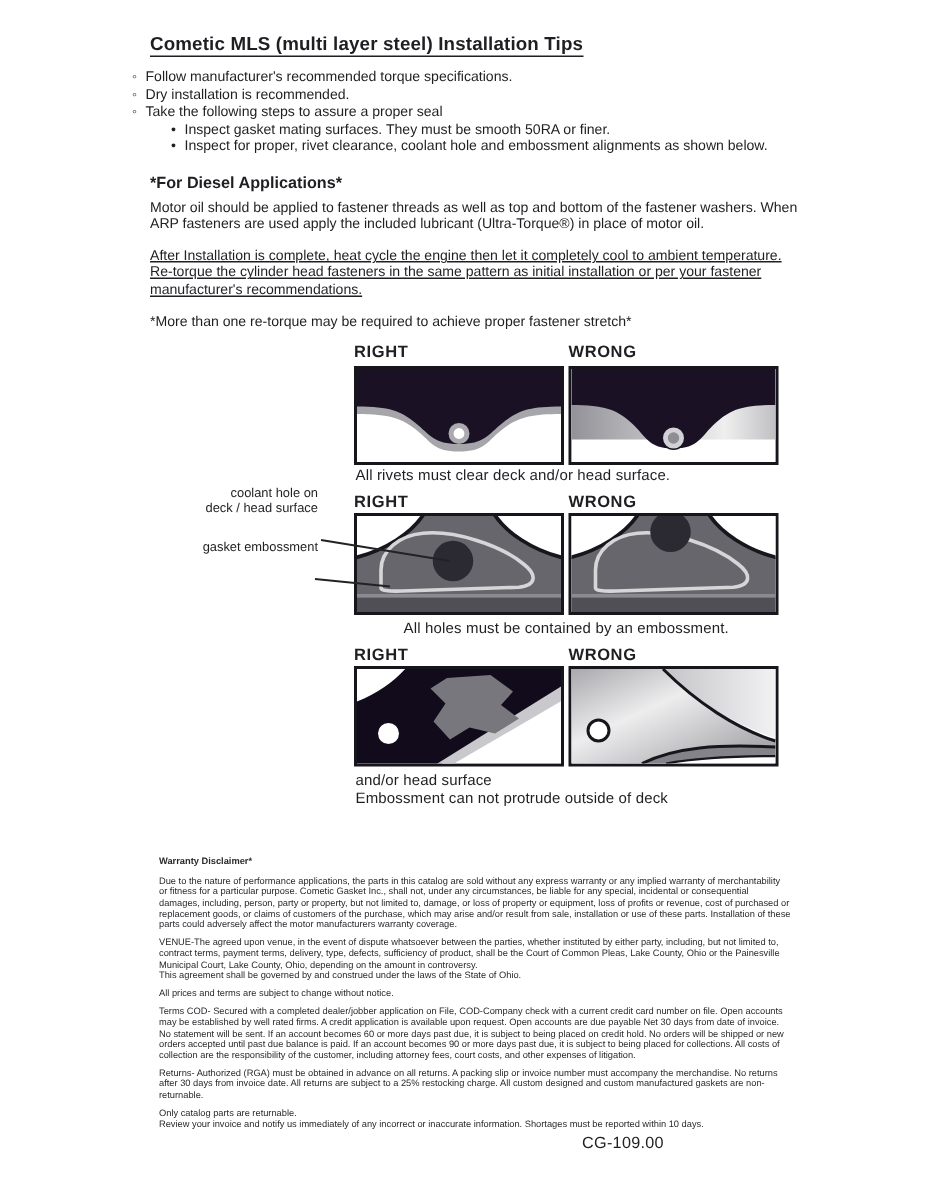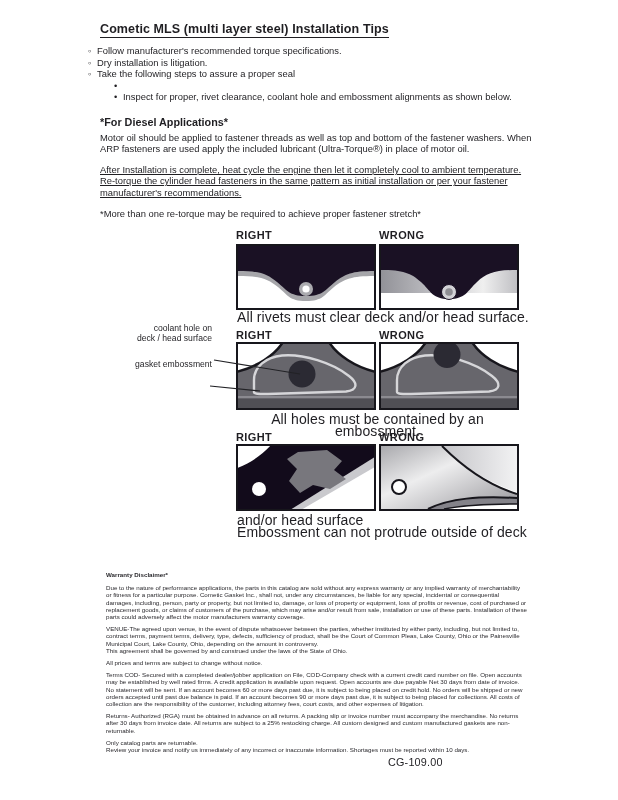--- a/index.html
+++ b/index.html
@@ -39,21 +39,21 @@
   .dlabel { width: 140px; font-size: 11px; font-weight: bold; letter-spacing: .4px; }
   .panel {
     width: 140px; height: 66px;
     border: 2px solid #17161c;
     background: #fff;
   }
   .panel svg { display: block; width: 136px; height: 100%; }
   .p-d2 { height: 68px; }
   .p-d3 { height: 67px; }
 
-  .caption { font-size: 14px; line-height: 11.5px; letter-spacing: .1px; }
+  .caption { font-size: 10px; line-height: 11.5px; letter-spacing: .1px; }
 
   .d2-labels {
     left: 108px; top: 324px; width: 104px;
     text-align: right; font-size: 8.6px; line-height: 9.6px;
   }
   .d2-label2 { margin-top: 17px; }
 
   .legal {
     left: 106px; top: 571px; width: 421px;
     font-size: 6.2px; line-height: 7.2px;
@@ -72,28 +72,29 @@
 
   <div class="abs title">Cometic MLS (multi layer steel) Installation Tips</div>
 
   <div class="abs bullets">
     <div class="b-row">
       <span class="marker">◦</span>
       <span>Follow manufacturer's recommended torque specifications.</span>
     </div>
     <div class="b-row">
       <span class="marker">◦</span>
-      <span>Dry installation is litigation.</span>
+      <span>Dry installation is recommended.</span>
     </div>
     <div class="b-row">
       <span class="marker">◦</span>
       <span>Take the following steps to assure a proper seal</span>
     </div>
     <div class="b-row b-sub">
       <span class="marker">•</span>
+      <span>Inspect gasket mating surfaces.  They must be smooth 50RA or finer.</span>
     </div>
     <div class="b-row b-sub">
       <span class="marker">•</span>
       <span>Inspect for proper, rivet clearance, coolant hole and embossment alignments as shown below.</span>
     </div>
   </div>
 
   <div class="abs diesel-heading">*For Diesel Applications*</div>
   <div class="abs body-para p1">Motor oil should be applied to fastener threads as well as top and bottom of the fastener washers. When ARP fasteners are used apply the included lubricant (Ultra-Torque®) in place of motor oil.</div>
   <div class="abs body-para p2">After Installation is complete, heat cycle the engine then let it completely cool to ambient temperature. Re-torque the cylinder head fasteners in the same pattern as initial installation or per your fastener manufacturer's recommendations.</div>

